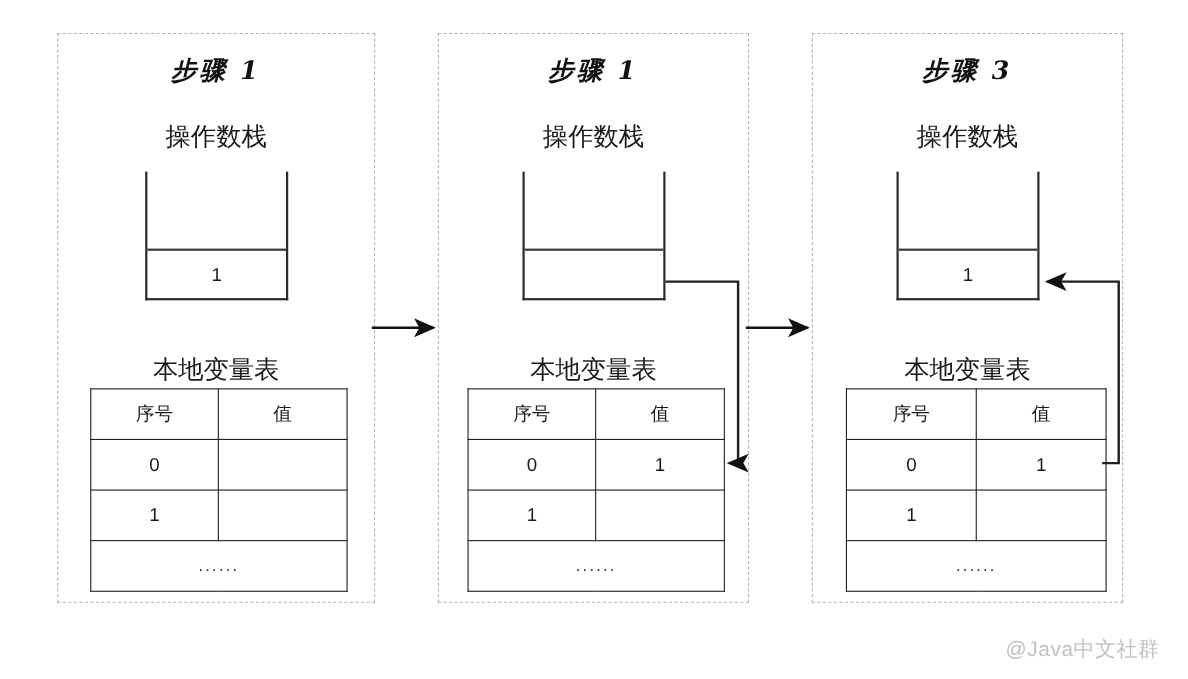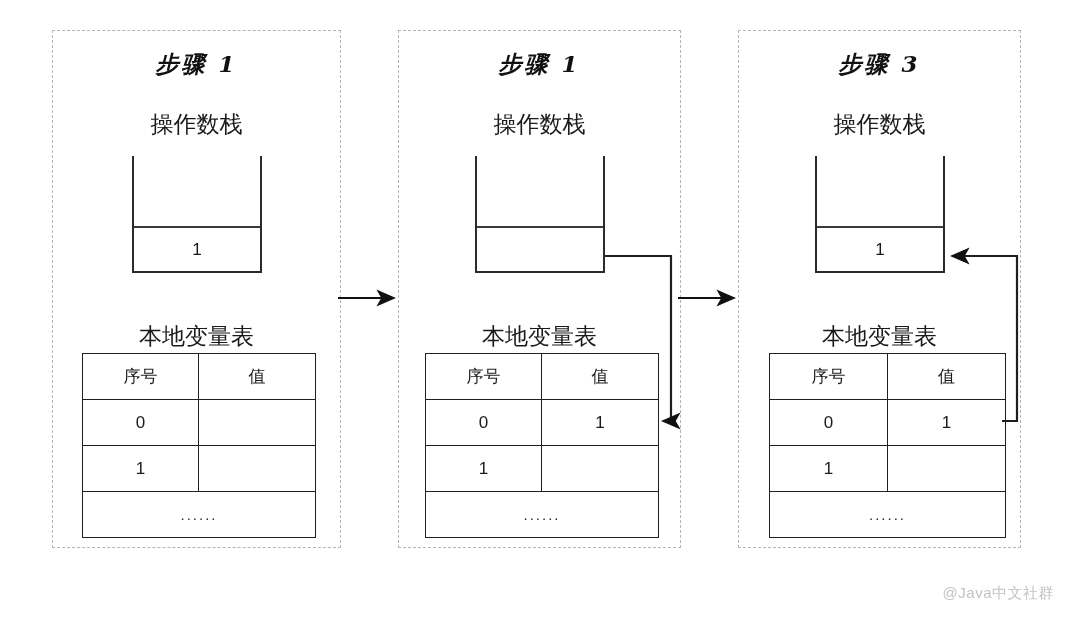--- a/index.html
+++ b/index.html
@@ -116,21 +116,21 @@
     width: 1080px;
     height: 617px;
     pointer-events: none;
   }
 
   
   .watermark {
     position: absolute;
     right: 26px;
     bottom: 14px;
-    font-size: 15px;
+    font-size: 19px;
     color: #c2c2c2;
     letter-spacing: 0.5px;
   }
 </style>
 </head>
 <body>
 
 <div class="canvas">
 
   <div class="panel" id="panel-0">

